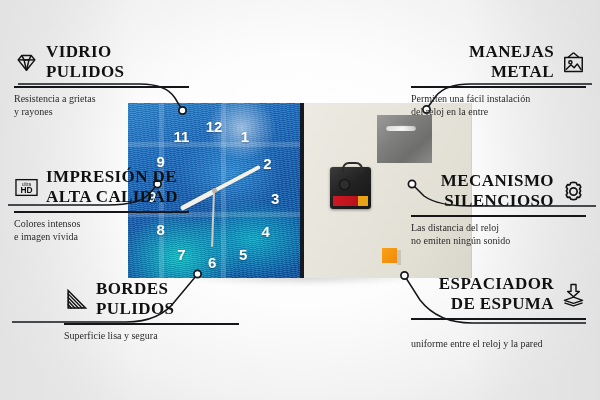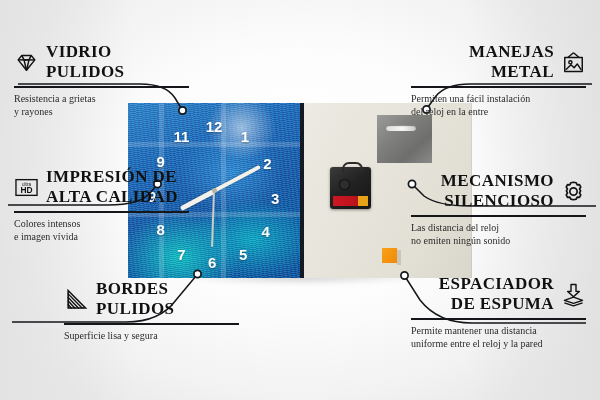--- a/index.html
+++ b/index.html
@@ -289,18 +289,18 @@
             <g fill="none" stroke="#111" stroke-width="1.35" stroke-linejoin="round">
           <path d="M9.6 2.4 H14.4 V9.0 H17.6 L12 14.2 L6.4 9.0 H9.6 Z"></path>
           <path d="M12 14.6 L3.3 17.6 L12 20.6 L20.7 17.6 Z"></path>
           <path d="M3.3 20.0 L12 23.0 L20.7 20.0"></path>
             </g>
           </svg>
       </span>
     </div>
     <div class="rule"></div>
     <div class="sub">
-      <span>Permite mantener una distancia</span><br>
+      <br>
       <span>uniforme entre el reloj y la pared</span>
     </div>
   </div>
 
 </div>
 
 </body></html>

